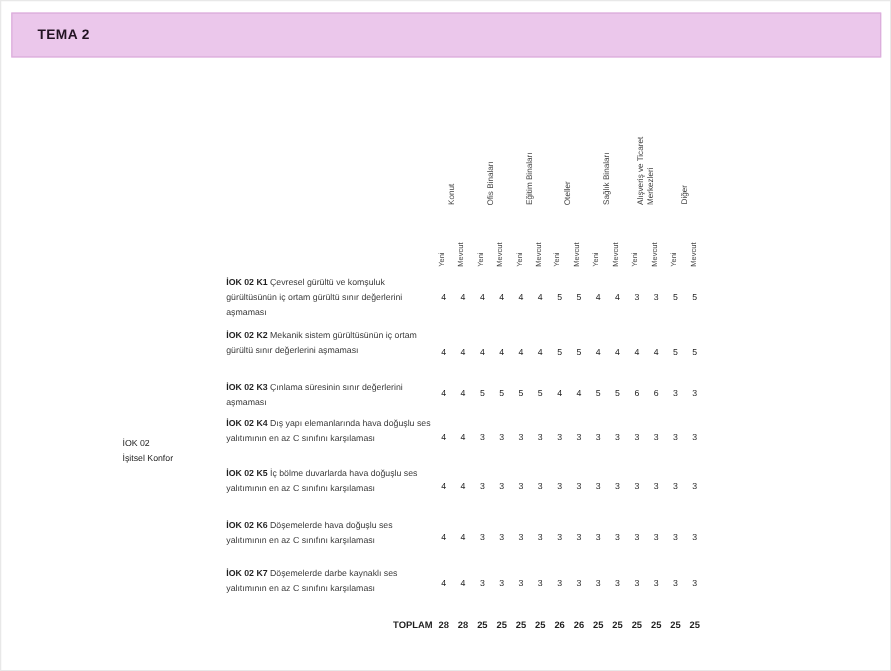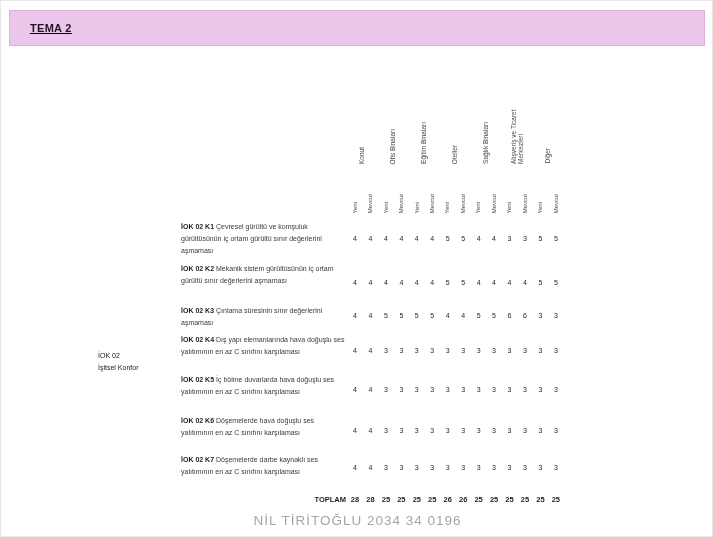--- a/index.html
+++ b/index.html
@@ -4,21 +4,21 @@
 <style>
   html,body{margin:0;padding:0;background:#fff;}
   .page{
     position:relative;width:713px;height:537px;background:#ffffff;
     font-family:"Liberation Sans",sans-serif;overflow:hidden;
     border:1px solid #e8e8e8;box-sizing:border-box;
   }
   .header-bar{
     position:absolute;left:8px;top:9px;width:696px;height:36px;
     background:#ebc7eb;border:1px solid #dcaedc;box-sizing:border-box;
-    display:flex;align-items:center;text-decoration:underline;
+    display:flex;align-items:center;
   }
   .header-tema{
     margin-left:20px;width:88px;font-size:11px;font-weight:bold;
     color:#231423;letter-spacing:.3px;
   }
   .header-title{
     font-size:11px;font-weight:bold;color:#231423;letter-spacing:.3px;
   }
   .side-label{
     position:absolute;left:97px;top:349px;font-size:7px;line-height:12px;color:#222;
@@ -207,14 +207,13 @@
       <div class="tot-val" style="left: 438.7px; top: 494px;">26</div>
       <div class="tot-val" style="left: 454.15px; top: 494px;">26</div>
       <div class="tot-val" style="left: 469.6px; top: 494px;">25</div>
       <div class="tot-val" style="left: 485.05px; top: 494px;">25</div>
       <div class="tot-val" style="left: 500.5px; top: 494px;">25</div>
       <div class="tot-val" style="left: 515.95px; top: 494px;">25</div>
       <div class="tot-val" style="left: 531.4px; top: 494px;">25</div>
       <div class="tot-val" style="left: 546.85px; top: 494px;">25</div>
     </div>
 
-  <div class="footer">NİL TİRİTOĞLU 2034 34 0196</div>
 </div>
 
 </body></html>

